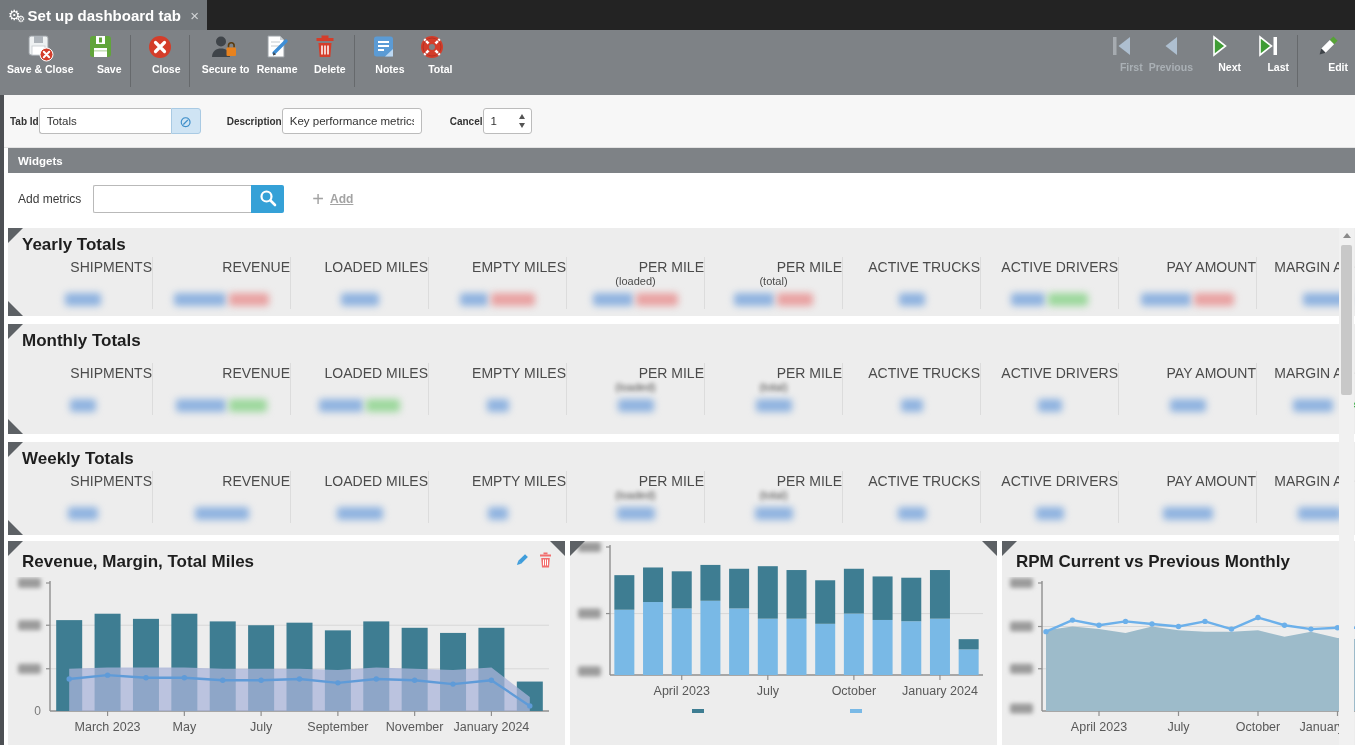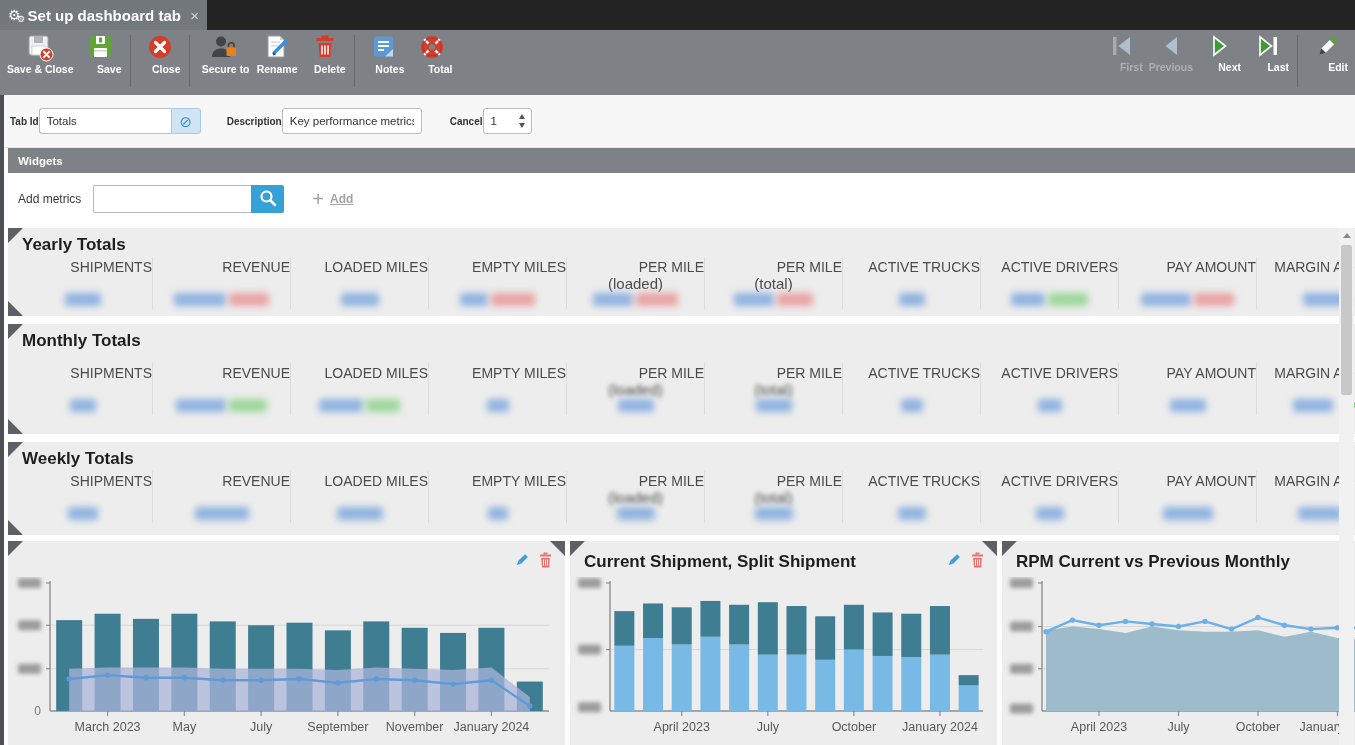--- a/index.html
+++ b/index.html
@@ -48,21 +48,21 @@
   .tcard{margin:0 0 8px 8px;width:1450px;background:#ededed;position:relative;box-sizing:border-box;}
   .tc0{height:88px;margin-top:3px;}
   .tc1{height:110px;}
   .tc1 .cols{margin-top:12px;}
   .tc2{height:93px;margin-bottom:6px;}
   .tcard-title{font-size:17px;font-weight:600;color:#1e1e1e;padding:7px 0 0 14px;}
   .cols{display:flex;margin-top:2px;padding-left:6px;}
   .col{width:138px;flex:none;text-align:center;display:flex;flex-direction:column;box-sizing:border-box;border-left:1px solid #dcdcdc;min-height:52px;}
   .col:first-child{border-left:none;}
   .col-h{font-size:14px;color:#4b4b4b;line-height:1.15;padding-top:2px;text-align:right;}
-  .col-sub{font-size:15px;color:#4b4b4b;}
+  .col-sub{font-size:11px;color:#4b4b4b;}
   .col-sub.blurred{filter:blur(2px);}
   .vals{margin-top:auto;display:flex;justify-content:center;align-items:center;gap:3px;padding-bottom:3px;}
   .blob{display:inline-block;height:13px;border-radius:3px;filter:blur(3.5px);}
   .b-blue{background:#8fb3e0;}
   .b-red{background:#e9a2a2;}
   .b-green{background:#9cd89c;}
   .extra{font-size:10px;font-weight:bold;margin-left:1px;}
   .corner{position:absolute;width:0;height:0;z-index:5;}
   .c-tl{top:0;left:0;border-top:15px solid #5d6165;border-right:15px solid transparent;}
   .c-tr{top:0;right:0;border-top:15px solid #5d6165;border-left:15px solid transparent;}
@@ -475,20 +475,21 @@
           </div>
         </div>
       </div>
     </div>
 
   <div class="chartrow">
     <div class="chart-card cc1">
       <span class="corner c-tl"></span>
       <span class="corner c-tr"></span>
       <div class="chart-head">
+        <span class="chart-title">Revenue, Margin, Total Miles</span>
         <span class="chart-icons">
           <span><svg width="15" height="15" viewBox="0 0 15 15">
                 <g transform="rotate(45 7.5 7.5)">
                   <rect x="5.5" y="0.5" width="4" height="9.5" fill="#3f9ddb"></rect>
                   <path d="M5.5 10 h4 l-2 4 z" fill="#3f9ddb"></path>
                 </g>
               </svg></span>
           <span><svg width="15" height="16" viewBox="0 0 15 16">
                 <rect x="5.5" y="0.5" width="4" height="1.8" fill="#f26d6d"></rect>
                 <rect x="2" y="2.5" width="11" height="2" fill="#f26d6d"></rect>
@@ -556,37 +557,20 @@
           <text x="483.42307692307696" y="154" text-anchor="middle" fill="#595959" font-size="12.5">January 2024</text>
           <rect x="138" y="168" width="12" height="12" fill="#3e7d92"></rect>
           <rect x="272" y="168" width="12" height="12" fill="#7cbde8"></rect>
           <rect x="398" y="168" width="12" height="12" fill="#a9b4d9"></rect>
         </svg>
     </div>
 
     <div class="chart-card cc2">
       <span class="corner c-tl"></span>
       <span class="corner c-tr"></span>
-      <div class="chart-head">
-        <span class="chart-title">Current Shipment, Split Shipment</span>
-        <span class="chart-icons">
-          <span><svg width="15" height="15" viewBox="0 0 15 15">
-                <g transform="rotate(45 7.5 7.5)">
-                  <rect x="5.5" y="0.5" width="4" height="9.5" fill="#3f9ddb"></rect>
-                  <path d="M5.5 10 h4 l-2 4 z" fill="#3f9ddb"></path>
-                </g>
-              </svg></span>
-          <span><svg width="15" height="16" viewBox="0 0 15 16">
-                <rect x="5.5" y="0.5" width="4" height="1.8" fill="#f26d6d"></rect>
-                <rect x="2" y="2.5" width="11" height="2" fill="#f26d6d"></rect>
-                <path d="M3.2 6 h8.6 l-0.8 9.5 h-7 z" fill="#f26d6d"></path>
-                <path d="M5.5 7.5 v6 M7.5 7.5 v6 M9.5 7.5 v6" stroke="#fff" stroke-width="1"></path>
-              </svg></span>
-        </span>
-      </div>
       <svg class="chart" width="421" height="172">
           <defs>
             <filter id="blur1" x="-50%" y="-50%" width="200%" height="200%">
               <feGaussianBlur stdDeviation="2.2"></feGaussianBlur>
             </filter>
           </defs>
           <line x1="40" y1="72.56" x2="413" y2="72.56" stroke="#d8d8d8" stroke-width="1"></line>
           <line x1="40" y1="4" x2="40" y2="134" stroke="#8f8f8f" stroke-width="1.4"></line>
           <line x1="40" y1="134" x2="413" y2="134" stroke="#8f8f8f" stroke-width="1.4"></line>
           <line x1="36" y1="6" x2="40" y2="6" stroke="#8f8f8f" stroke-width="1.2"></line>

